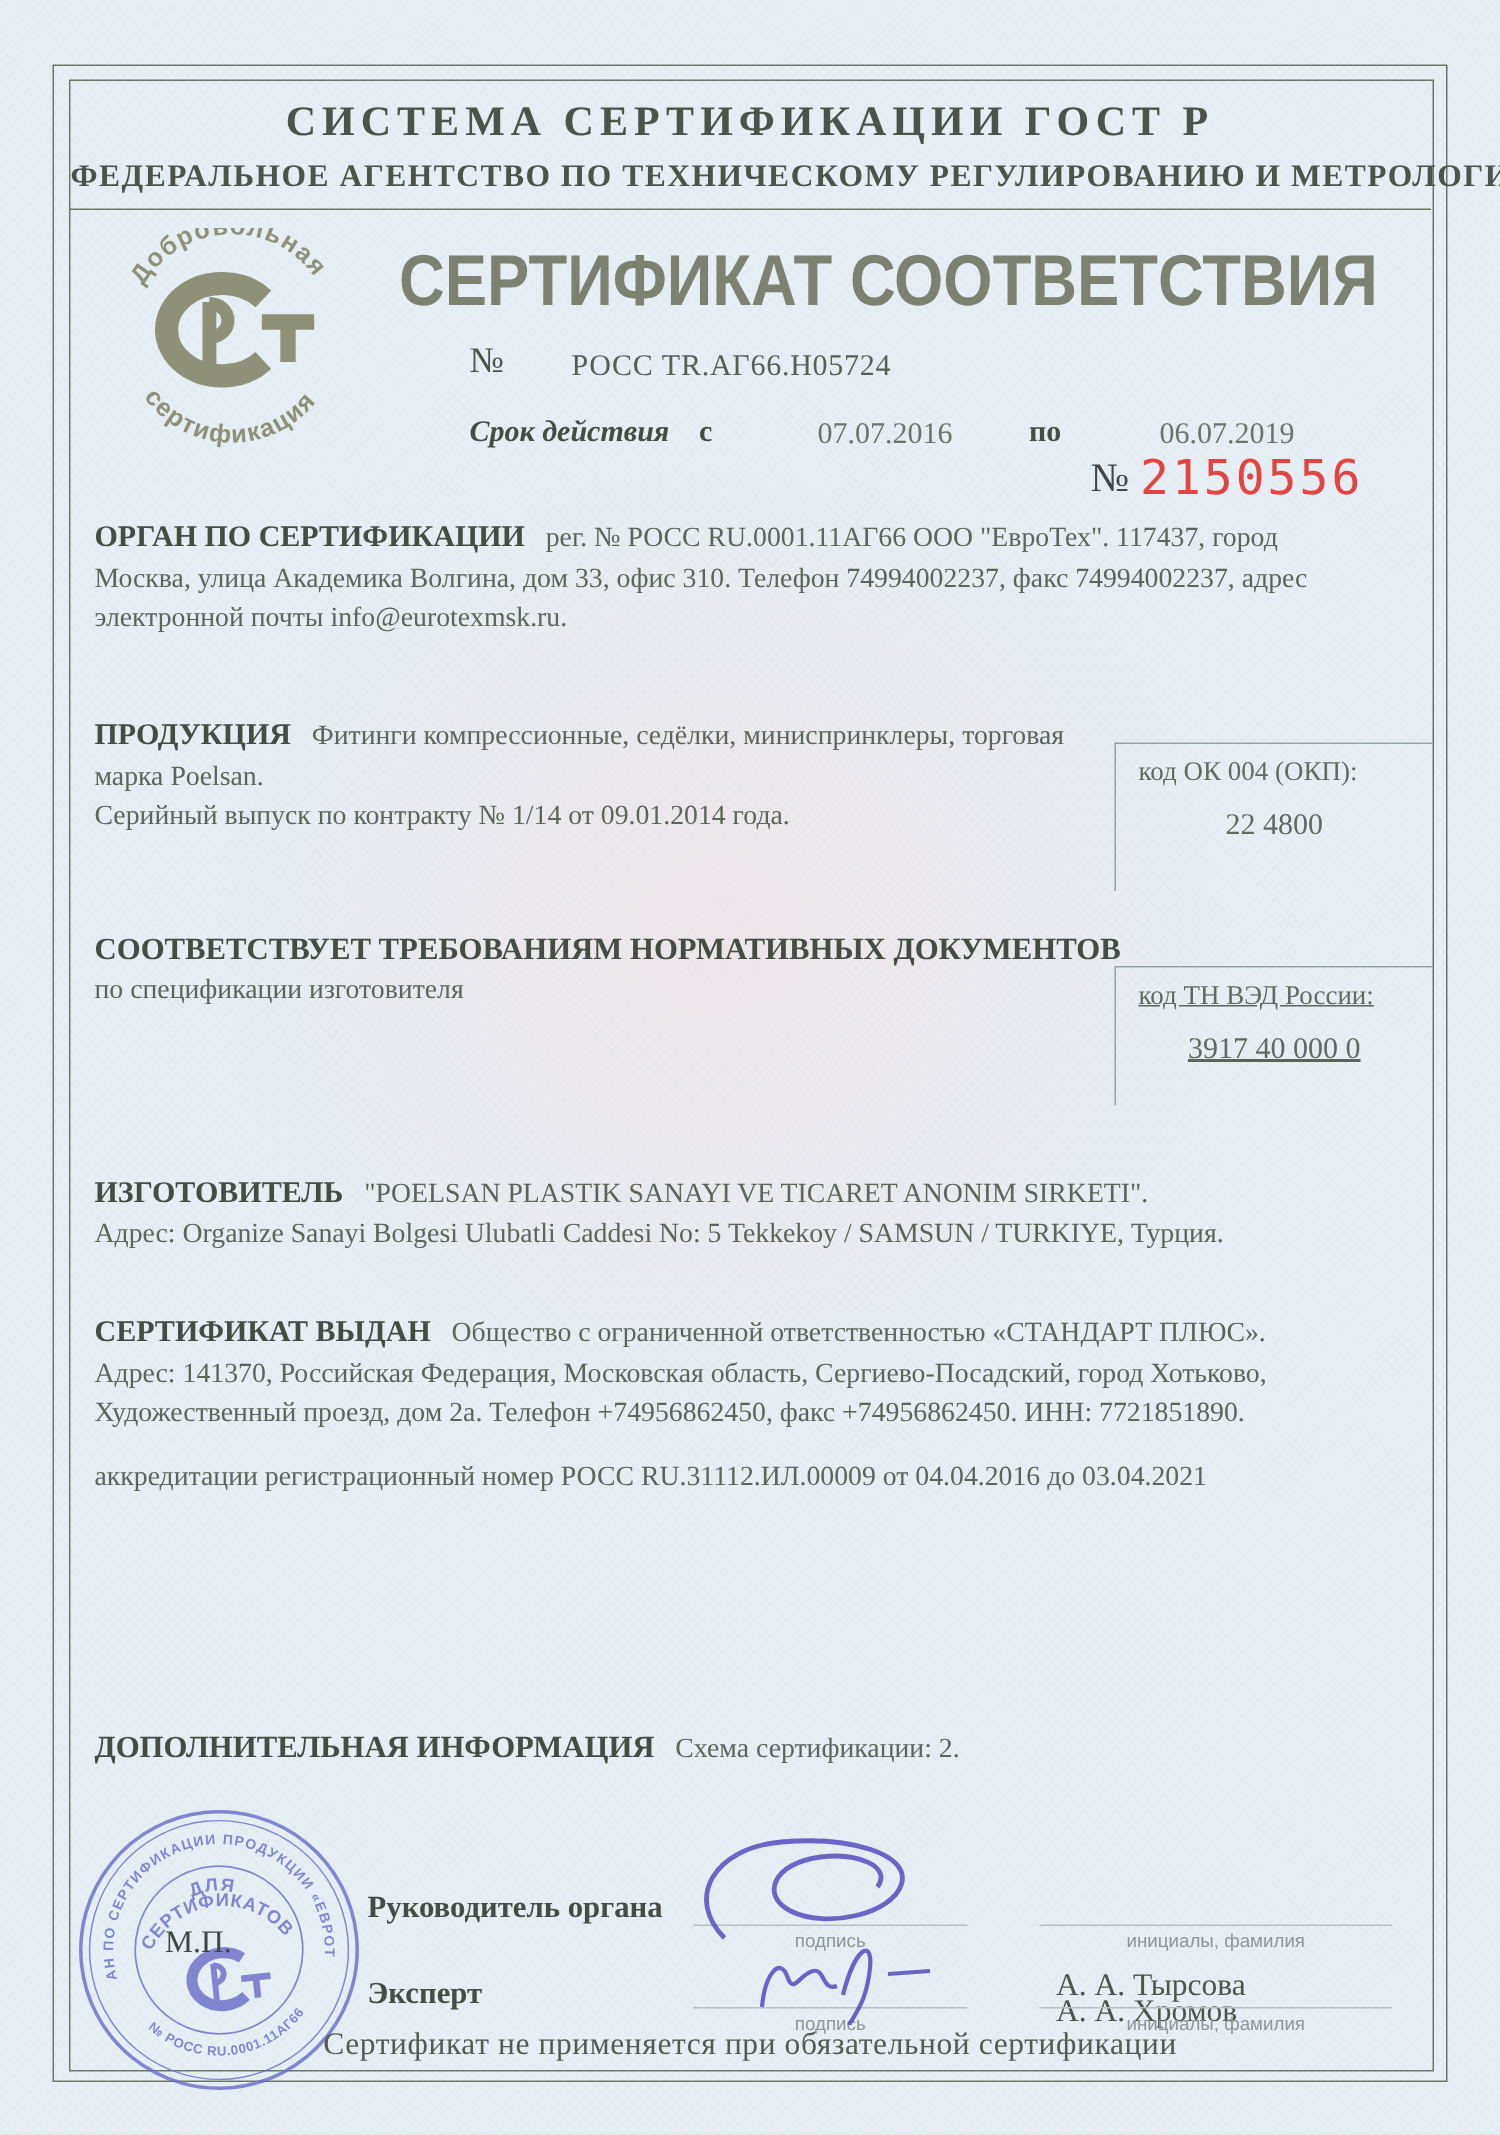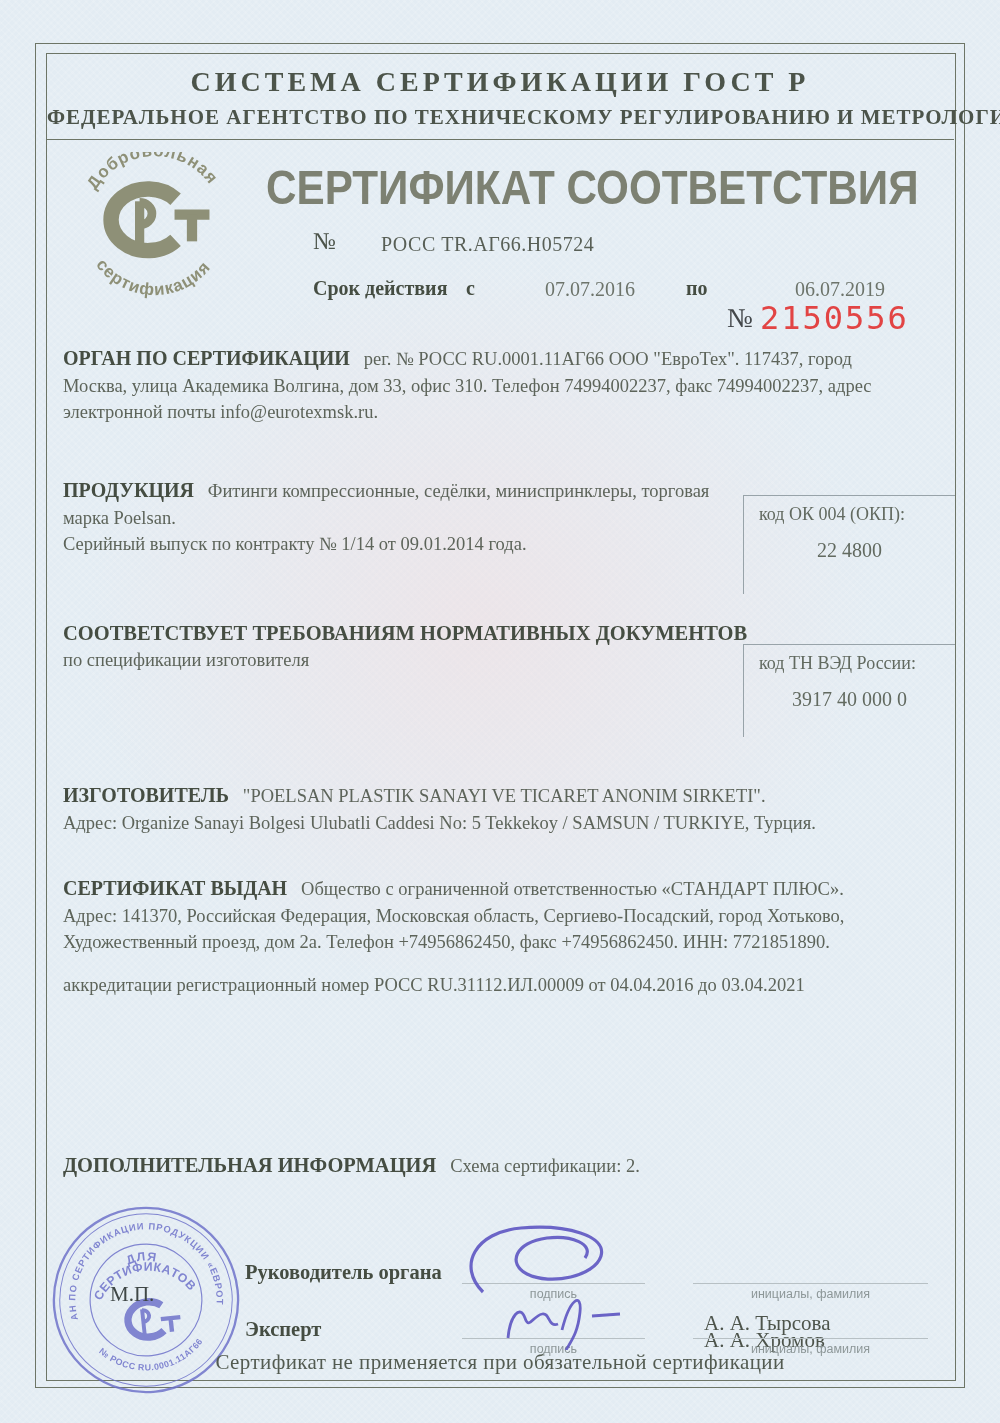--- a/index.html
+++ b/index.html
@@ -65,25 +65,25 @@
         <path d="M 112,61 L 112,87" stroke-width="10"></path>
       </g>
     </svg>
   </div>
 
   <div class="abs cert-title" style="left:266px;top:160px;">СЕРТИФИКАТ СООТВЕТСТВИЯ</div>
 
   <span class="abs" style="left:313px;top:228px;font-size:24px;color:#4c544a;">№</span>
   <span class="abs" style="left:381px;top:233px;font-size:20px;color:#585f56;letter-spacing:.5px;">РОСС TR.АГ66.Н05724</span>
 
-  <span class="abs lbl" style="left:313px;top:277px;">Срок действия</span>
+  <span class="abs lbl" style="left:313px;top:277px;font-style:italic;">Срок действия</span>
   <span class="abs lbl" style="left:466px;top:277px;">с</span>
   <span class="abs date-t" style="left:545px;top:278px;">07.07.2016</span>
   <span class="abs lbl" style="left:686px;top:277px;">по</span>
-  <span class="abs date-t" style="left:773px;top:278px;margin-left:22px;">06.07.2019</span>
+  <span class="abs date-t" style="left:773px;top:278px;">06.07.2019</span>
 
   <span class="abs" style="left:727px;top:303px;font-size:27px;color:#43474a;">№</span>
   <span class="abs red-num" style="left:760px;top:299px;">2150556</span>
 
   <div class="abs body-t" style="left:63px;top:345px;width:880px;">
     <div class="nowrap"><span class="lbl">ОРГАН ПО СЕРТИФИКАЦИИ</span>&nbsp;&nbsp;&nbsp;<span>рег. № РОСС RU.0001.11АГ66 ООО "ЕвроТех". 117437, город</span></div>
     <div>Москва, улица Академика Волгина, дом 33, офис 310. Телефон 74994002237, факс 74994002237, адрес</div>
     <div>электронной почты info@eurotexmsk.ru.</div>
   </div>
 
@@ -94,21 +94,21 @@
   </div>
   <div class="abs codebox" style="left:743px;top:495px;width:211px;height:98px;">
     <div class="cl">код ОК 004 (ОКП):</div>
     <div class="cv">22 4800</div>
   </div>
 
   <div class="abs body-t" style="left:63px;top:620px;width:680px;">
     <div class="lbl nowrap" style="font-size:20.5px;">СООТВЕТСТВУЕТ ТРЕБОВАНИЯМ НОРМАТИВНЫХ ДОКУМЕНТОВ</div>
     <div>по спецификации изготовителя</div>
   </div>
-  <div class="abs codebox" style="left:743px;top:644px;width:211px;height:92px;">
+  <div class="abs codebox" style="left:743px;top:644px;width:211px;height:92px;text-decoration:underline;">
     <div class="cl">код ТН ВЭД России:</div>
     <div class="cv">3917 40 000 0</div>
   </div>
 
   <div class="abs body-t" style="left:63px;top:782px;width:880px;">
     <div class="nowrap"><span class="lbl">ИЗГОТОВИТЕЛЬ</span>&nbsp;&nbsp;&nbsp;<span>"POELSAN PLASTIK SANAYI VE TICARET ANONIM SIRKETI".</span></div>
     <div>Адрес: Organize Sanayi Bolgesi Ulubatli Caddesi No: 5 Tekkekoy / SAMSUN / TURKIYE, Турция.</div>
   </div>
 
   <div class="abs body-t" style="left:63px;top:875px;width:880px;">

